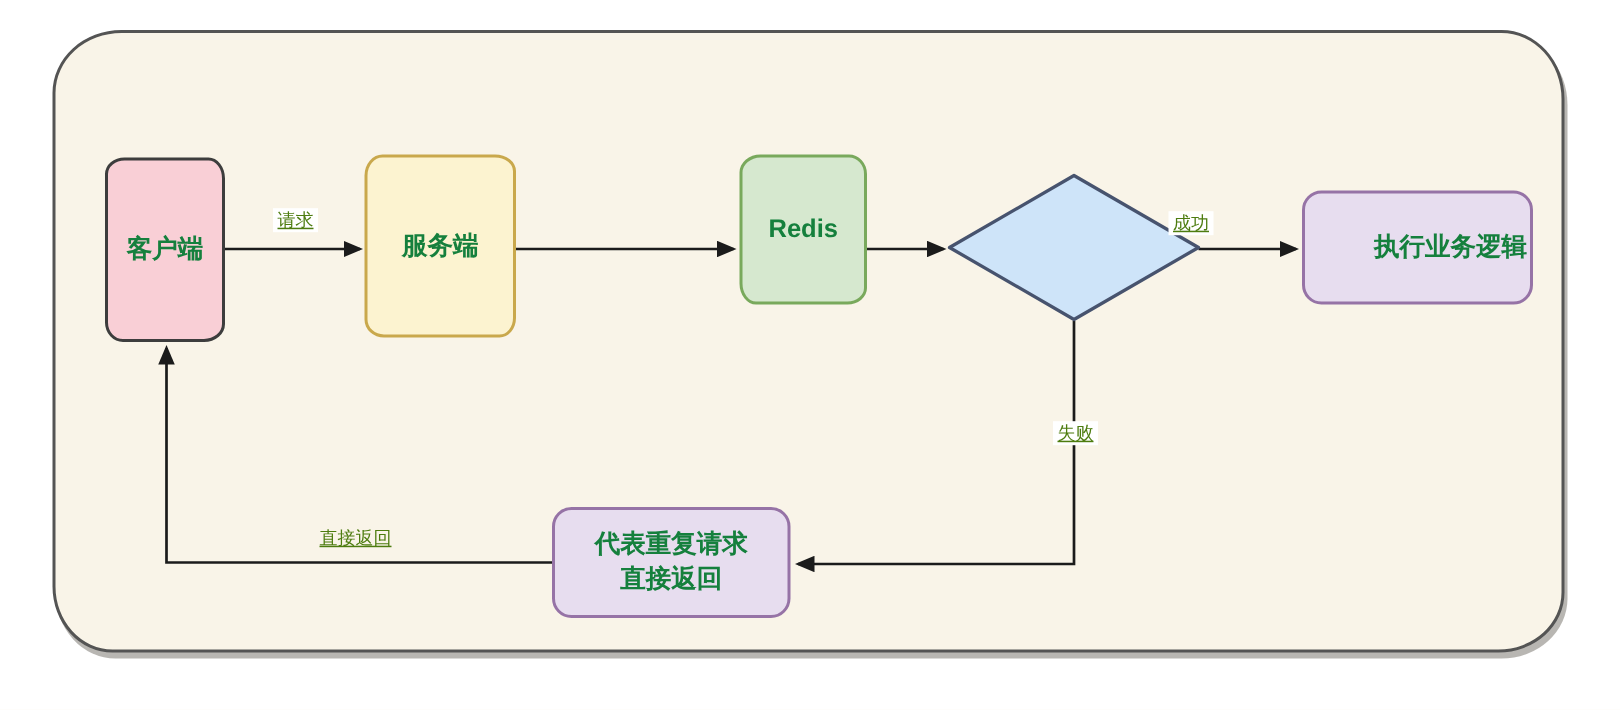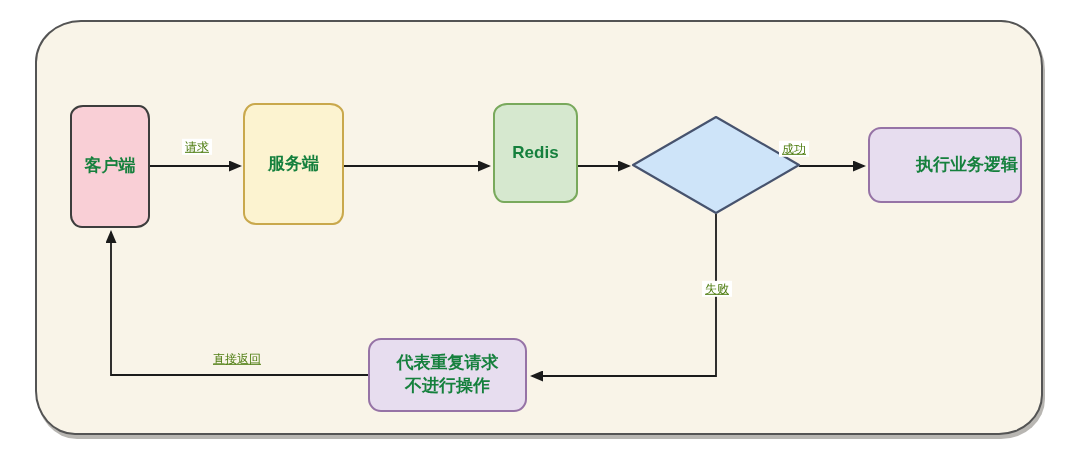--- a/index.html
+++ b/index.html
@@ -125,21 +125,21 @@
   <div class="node node-client">客户端</div>
 
   <div class="node node-server">服务端</div>
 
   <div class="node node-redis">Redis</div>
 
 
   <div class="node node-business">执行业务逻辑</div>
 
   <div class="node node-duplicate">代表重复请求
-不进行操作</div>
+直接返回</div>
 
   <div class="edge-label" style="left:197px; top:147px;">请求</div>
 
 
   <div class="edge-label" style="left:794px; top:149px;">成功</div>
 
   <div class="edge-label" style="left:717px; top:289px;">失败</div>
 
   <div class="edge-label no-bg" style="left:237px; top:359px;">直接返回</div>
 

